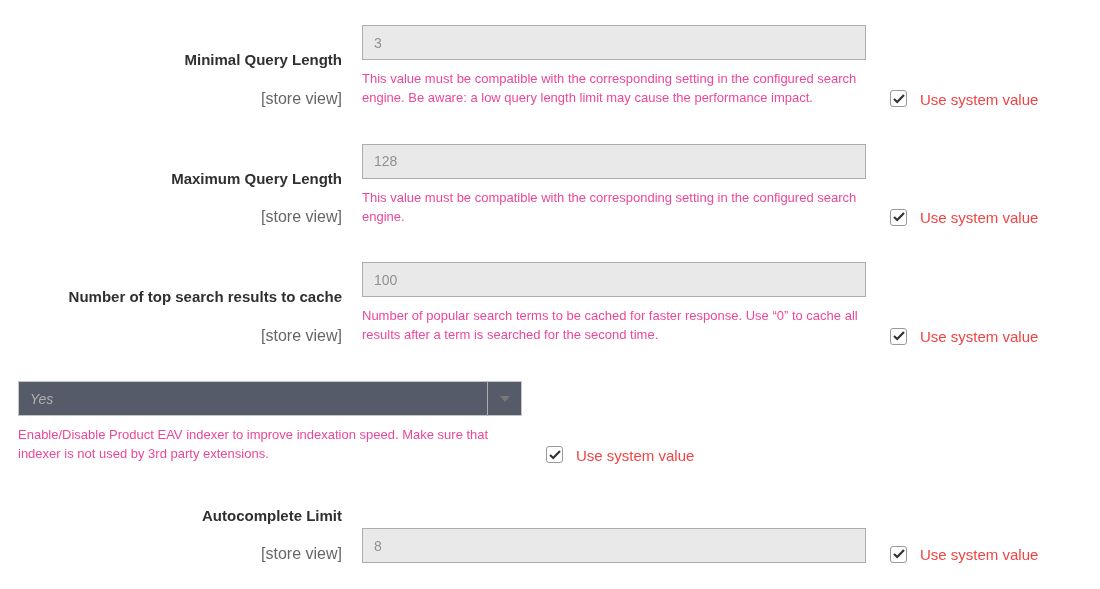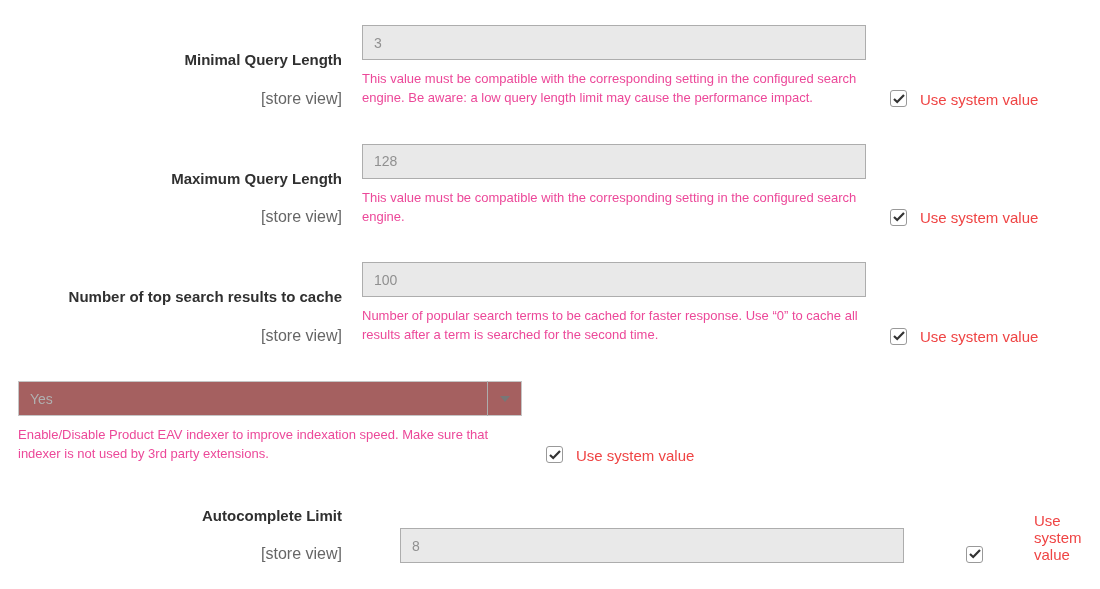--- a/index.html
+++ b/index.html
@@ -14,21 +14,20 @@
       width: 1100px;
       color: #333;
     }
     .field-row {
       display: flex;
       align-items: flex-end;
       margin-bottom: 36px;
     }
     .field-row:last-child {
       margin-bottom: 0;
-      gap: 38px;
     }
     .label-col {
       width: 344px;
       text-align: right;
       padding-right: 20px;
       padding-top: 6px;
       flex-shrink: 0;
     }
     .field-label {
       font-weight: 600;
@@ -75,22 +74,23 @@
       padding: 0 11px;
       font-size: 14px;
       color: #909090;
       font-family: inherit;
       appearance: none;
       -webkit-appearance: none;
       -moz-appearance: none;
       padding-right: 40px;
     }
     .select-input:disabled {
-      background: #7f1d1d;
-      color: #909090;
+      background: #0f172a;
+      color: #909090;
+      font-style: italic;
     }
     .select-arrow {
       position: absolute;
       right: 0;
       top: 0;
       width: 35px;
       height: 35px;
       border-left: 1px solid #adadad;
       display: flex;
       align-items: center;

